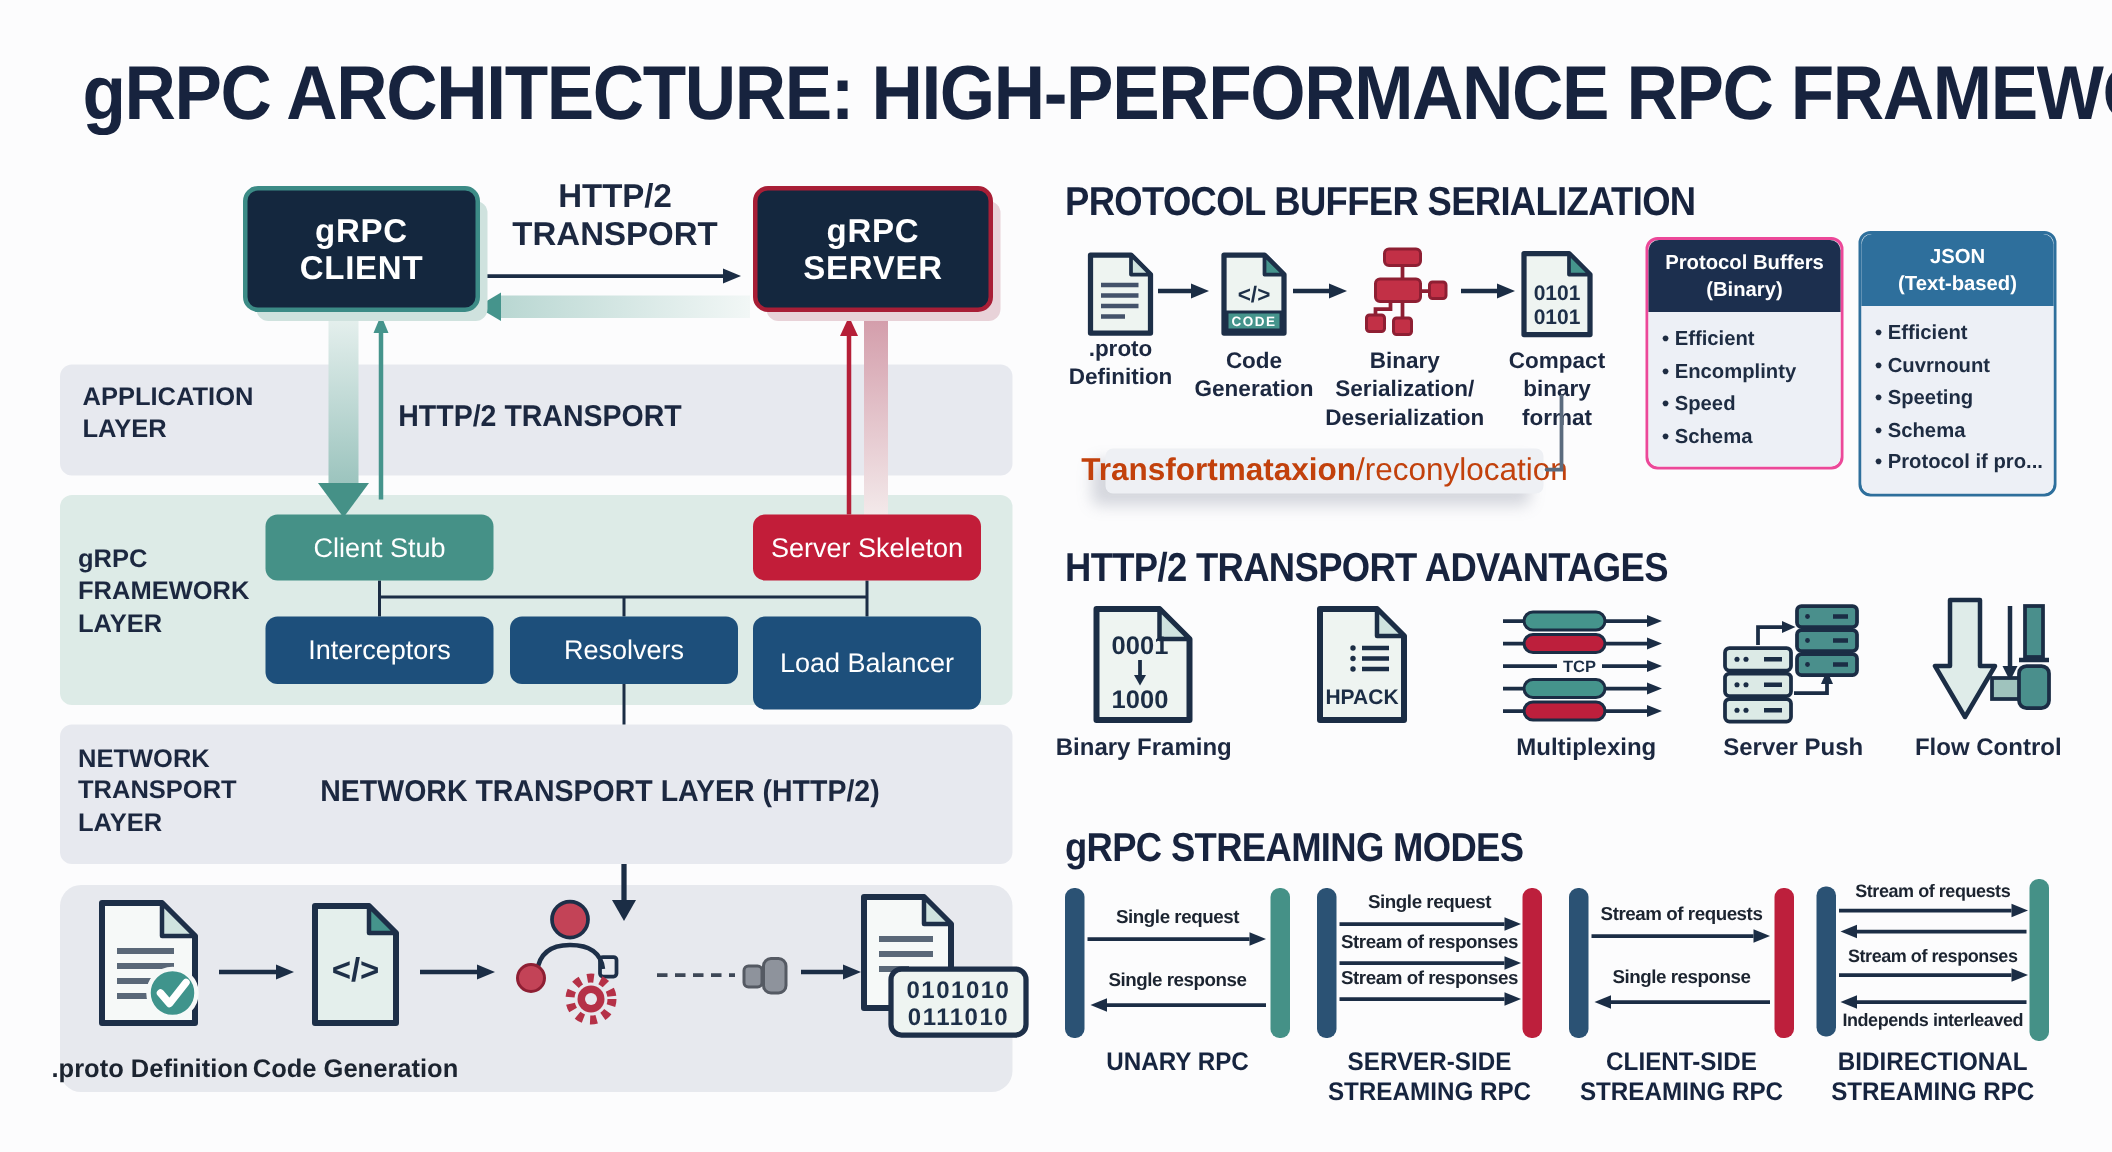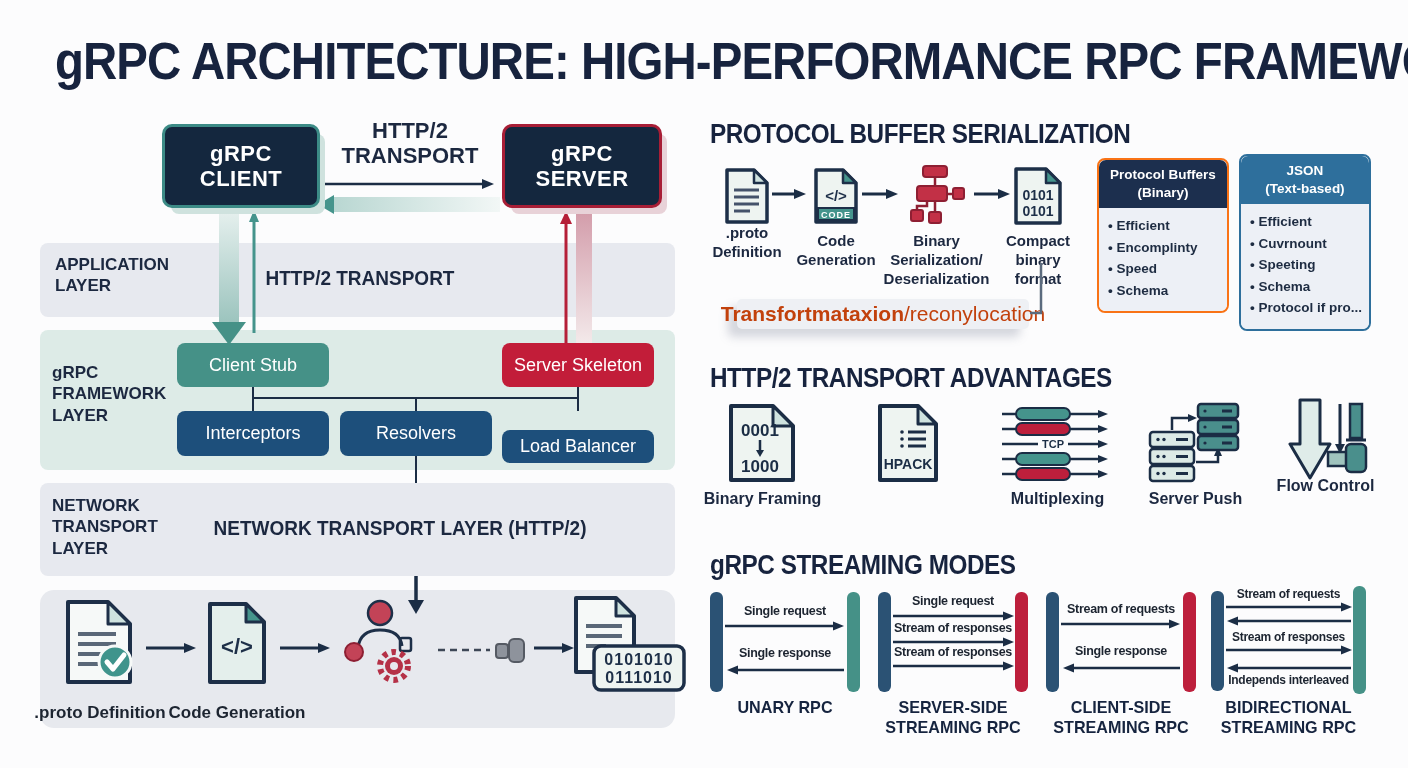--- a/index.html
+++ b/index.html
@@ -127,21 +127,21 @@
 LAYER</div>
   <div class="abs ctr band-center" style="left:150px;top:267px;width:420px;z-index:2;">HTTP/2 TRANSPORT</div>
 
   <div class="abs side-label pre" style="left:52px;top:362px;z-index:2;">gRPC
 FRAMEWORK
 LAYER</div>
   <div class="abs fw-box teal-bg" style="left:177px;top:343px;width:152px;height:44px;z-index:2;">Client Stub</div>
   <div class="abs fw-box blue-bg" style="left:177px;top:411px;width:152px;height:45px;z-index:2;">Interceptors</div>
   <div class="abs fw-box red-bg" style="left:502px;top:343px;width:152px;height:44px;z-index:2;">Server Skeleton</div>
   <div class="abs fw-box blue-bg" style="left:340px;top:411px;width:152px;height:45px;z-index:2;">Resolvers</div>
-  <div class="abs fw-box blue-bg" style="left:502px;top:411px;width:152px;height:33px;z-index:2;margin-top:19px;">Load Balancer</div>
+  <div class="abs fw-box blue-bg" style="left:502px;top:411px;width:152px;height:62px;z-index:2;">Load Balancer</div>
 
   <div class="abs side-label pre" style="left:52px;top:495px;z-index:2;">NETWORK
 TRANSPORT
 LAYER</div>
   <div class="abs ctr band-center" style="left:180px;top:517px;width:440px;z-index:2;">NETWORK TRANSPORT LAYER (HTTP/2)</div>
 
   <svg class="abs" style="left:62px;top:598px;z-index:2;" width="76" height="90" viewBox="0 0 76 90">
     <path d="M6 4 H46 L68 26 V84 H6 Z" fill="#f6f9f8" stroke="#1d2f48" stroke-width="4" stroke-linejoin="round"></path>
     <path d="M46 4 V26 H68 Z" fill="#cfe3df" stroke="#1d2f48" stroke-width="3" stroke-linejoin="round"></path>
     <path d="M16 36 H54 M16 46 H54 M16 56 H54 M16 66 H36" stroke="#5a6878" stroke-width="4"></path>
@@ -214,21 +214,21 @@
 Deserialization</div>
   <div class="abs ctr step-label pre" style="left:988px;top:232px;width:100px;">Compact
 binary
 format</div>
 
   <div class="abs callout" style="left:737px;top:299px;width:292px;height:30px;">
     <span style="font-weight:bold;">Transfortmataxion</span>
       <span>/reconylocation</span>
   </div>
 
-  <div class="abs card" style="left:1097px;top:158px;width:128px;border:2px solid #f97316;">
+  <div class="abs card" style="left:1097px;top:158px;width:128px;border:2px solid #ec4899;">
     <div class="card-header pre" style="background:#1c2f4e;">Protocol Buffers
 (Binary)</div>
     <div class="card-body">
       <div class="card-item">Efficient</div>
       <div class="card-item">Encomplinty</div>
       <div class="card-item">Speed</div>
       <div class="card-item">Schema</div>
     </div>
   </div>
   <div class="abs card" style="left:1239px;top:154px;width:128px;border:2px solid #2e6f9c;">
@@ -318,21 +318,21 @@
     <line x1="52" y1="6" x2="52" y2="46" stroke="#1b2d45" stroke-width="3"></line>
     <polygon points="47,46 57,46 52,56" fill="#1b2d45"></polygon>
     <rect x="62" y="6" width="12" height="34" fill="#4a8f8c" stroke="#1b2d45" stroke-width="2.5"></rect>
     <line x1="58" y1="42" x2="78" y2="42" stroke="#1b2d45" stroke-width="3"></line>
     <rect x="40" y="54" width="20" height="14" fill="#9fc3bd" stroke="#1b2d45" stroke-width="2.5"></rect>
     <rect x="58" y="46" width="20" height="28" rx="5" fill="#4a8f8c" stroke="#1b2d45" stroke-width="2.5"></rect>
   </svg>
   <div class="abs ctr adv-label" style="left:695px;top:489px;width:135px;">Binary Framing</div>
   <div class="abs ctr adv-label" style="left:990px;top:489px;width:135px;">Multiplexing</div>
   <div class="abs ctr adv-label" style="left:1128px;top:489px;width:135px;">Server Push</div>
-  <div class="abs ctr adv-label" style="left:1258px;top:476px;width:135px;">Flow Control</div>
+  <div class="abs ctr adv-label" style="left:1258px;top:489px;width:135px;">Flow Control</div>
 
   <div class="abs h2" style="left:710px;top:552px;">gRPC STREAMING MODES</div>
 
   <div class="abs" style="left:710px;top:590px;width:150px;height:110px;">
     <div class="mode-bar bar-navy" style="left:0;top:2px;height:100px;"></div>
     <div class="mode-bar bar-teal" style="left:137px;top:2px;height:100px;"></div>
     <svg class="abs" style="left:0;top:0;" width="150" height="110" viewBox="0 0 150 110">
       <line x1="15" y1="36" x2="123" y2="36" stroke="#1b2d45" stroke-width="2.5"></line>
       <polygon points="123,31.5 134,36 123,40.5" fill="#1b2d45"></polygon>
       <line x1="134" y1="80" x2="28" y2="80" stroke="#1b2d45" stroke-width="2.5"></line>

